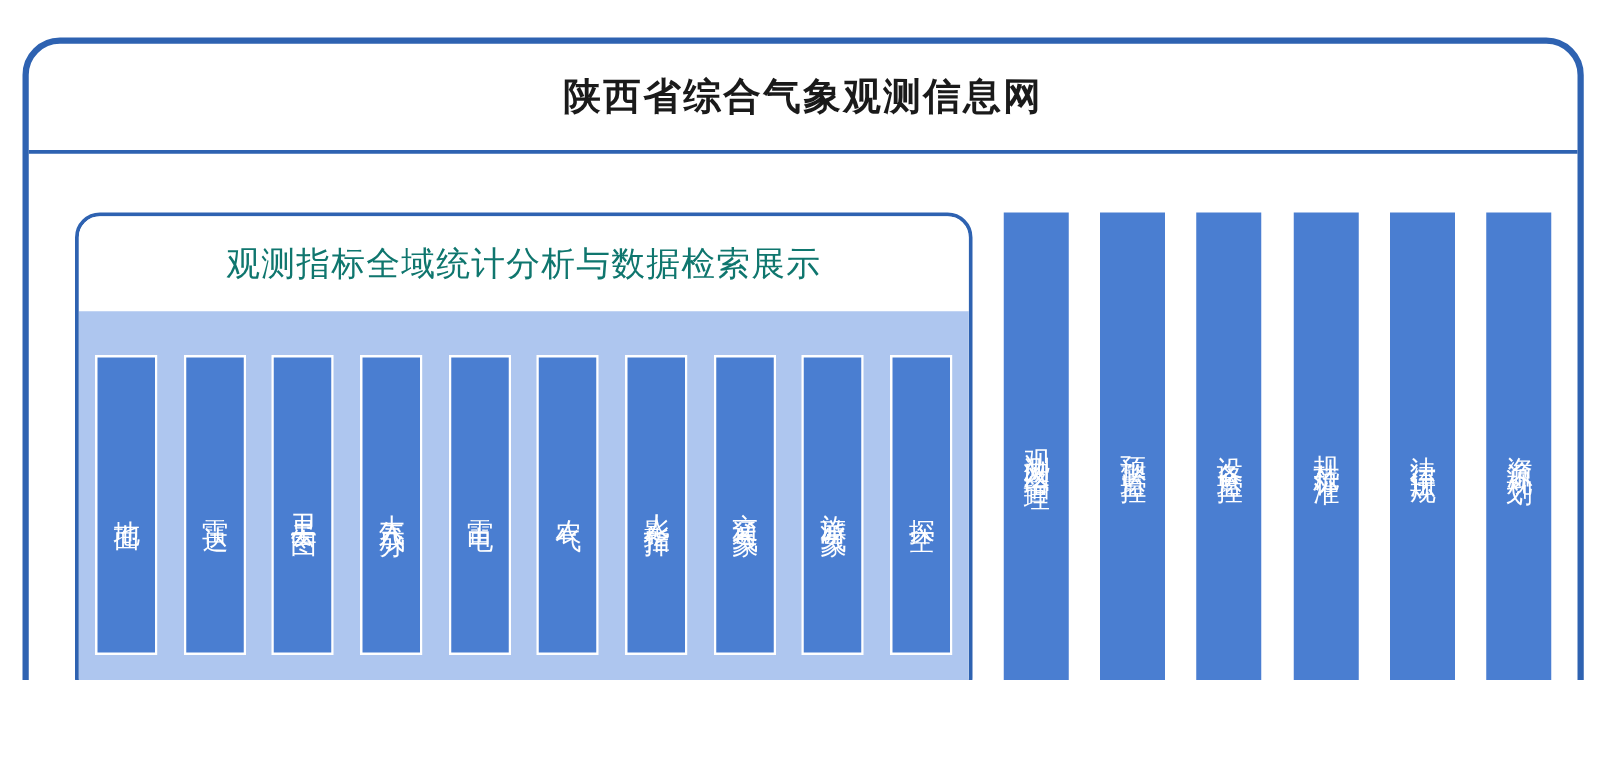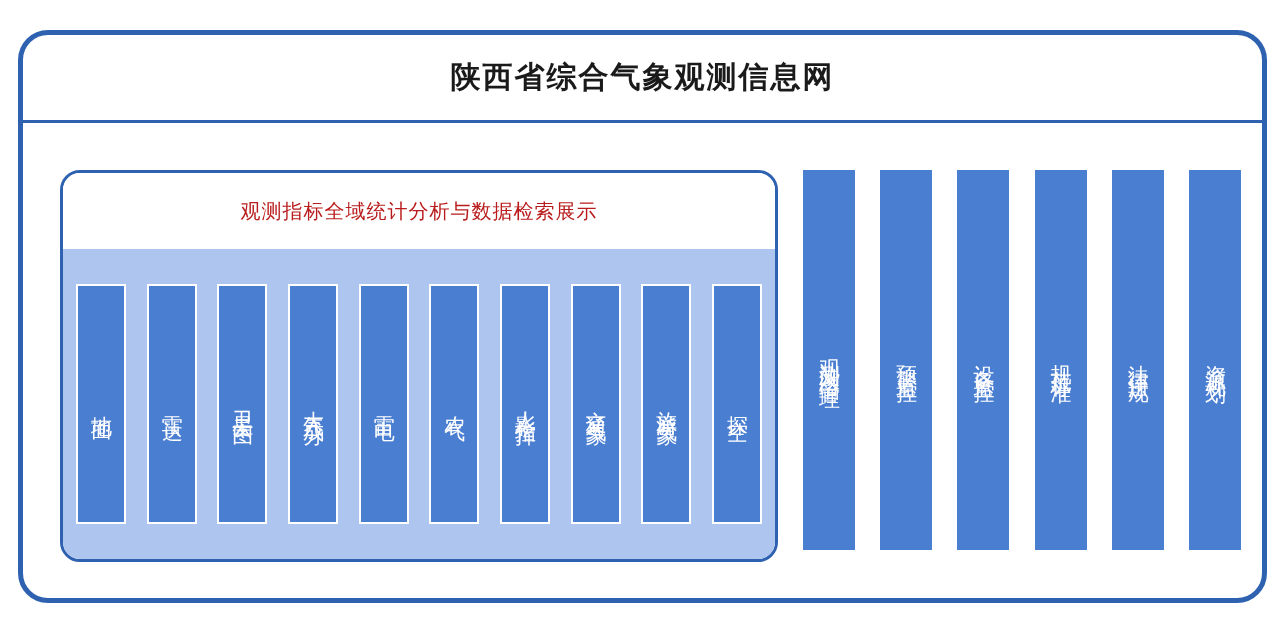--- a/index.html
+++ b/index.html
@@ -3,21 +3,21 @@
 <meta charset="utf-8">
 <style>
   :root{
     --border-blue:#2e62b1;
     --bar-blue:#4a7ed1;
     --panel-light-blue:#aec6ef;
   }
   *{box-sizing:border-box;margin:0;padding:0;}
   html,body{width:1285px;height:618px;background:#ffffff;
     font-family:"DejaVu Sans","Liberation Sans",sans-serif;}
-  .stage{position:relative;width:1285px;height:618px;background:#fff;overflow:hidden;}
+  .stage{position:relative;width:1285px;height:544px;background:#fff;overflow:hidden;}
 
   .frame{
     position:absolute;left:18px;top:30px;width:1249px;height:573px;
     border:5px solid var(--border-blue);
     border-radius:30px;background:#fff;
   }
 
   .main-title{
     position:absolute;left:0;top:0;width:100%;height:85px;
     display:flex;align-items:center;justify-content:center;
@@ -29,21 +29,21 @@
   }
 
   .left-panel{
     position:absolute;left:37px;top:135px;width:718px;height:392px;
     border:3px solid var(--border-blue);
     border-radius:20px;background:#fff;overflow:hidden;
     display:flex;flex-direction:column;
   }
   .panel-title{
     height:76px;display:flex;align-items:center;justify-content:center;
-    font-size:20px;color:#b91c1c;letter-spacing:1px;background:#fff;
+    font-size:27px;color:#0f766e;letter-spacing:1px;background:#fff;
   }
   .panel-body{
     flex:1;background:var(--panel-light-blue);
     display:flex;align-items:center;justify-content:space-between;
     padding:0 13px;
   }
   .cat-bar{
     width:50px;height:240px;background:var(--bar-blue);
     border:2px solid #ffffff;
     display:flex;align-items:center;justify-content:center;

